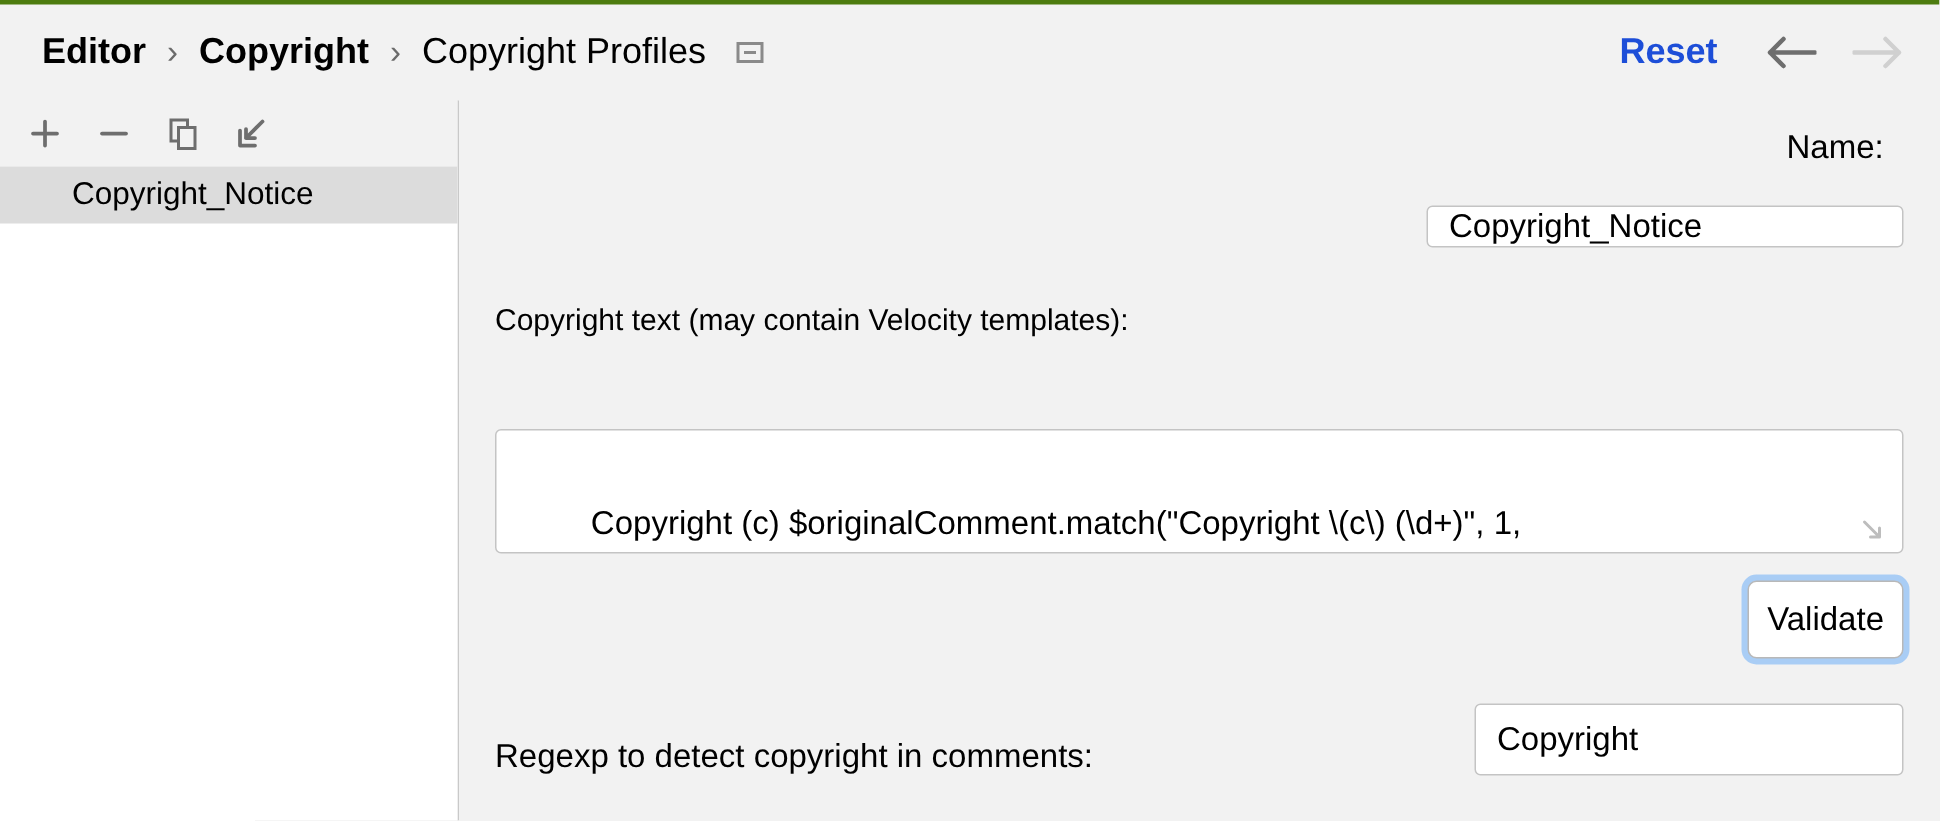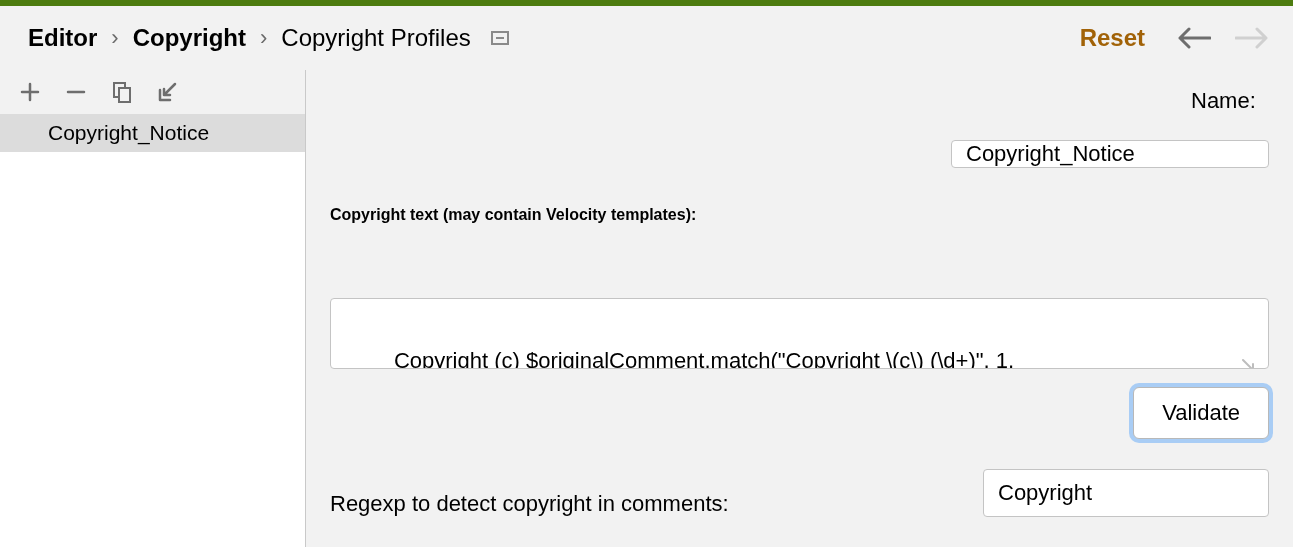--- a/index.html
+++ b/index.html
@@ -10,21 +10,21 @@
     font-size: 20px;
     color: #000;
     background: #f2f2f2;
     overflow: hidden;
   }
 
   .root {
     width: 1293px; height: 547px;
     display: flex; flex-direction: column;
     background: #f2f2f2;
-    border-top: 6px solid #4d7c0f;
+    border-top: 3px solid #4d7c0f;
   }
 
   
   .header {
     display: flex; align-items: center;
     height: 64px;
     padding: 0 24px 0 28px;
     gap: 16px;
   }
   .breadcrumb {
@@ -42,21 +42,21 @@
     position: relative;
     margin-left: 6px;
   }
   .expand-box::after {
     content: "";
     position: absolute; left: 3px; right: 3px; top: 50%;
     border-top: 2px solid #8a8a8a;
     transform: translateY(-1px);
   }
   .reset-link {
-    color: #a16207;
+    color: #1d4ed8;
     font-size: 24px;
     font-weight: 600;
     cursor: pointer;
     margin-right: 16px;
   }
   .nav-arrows { display: flex; gap: 24px; align-items: center; }
   .nav-arrow { cursor: default; display:flex; align-items:center; }
   .nav-arrow.disabled svg { opacity: 0.55; }
 
   
@@ -126,23 +126,22 @@
     border: 1px solid #c4c4c4;
     border-radius: 4px;
     background: #fff;
     font-size: 22px;
     padding: 0 14px;
     outline: none;
     font-family: inherit;
   }
 
   .ct-label {
-    font-size: 16px;
-    margin-bottom: 26px;
-    font-weight: bold;
+    font-size: 20px;
+    margin-bottom: 12px;
   }
 
   .textarea-wrap {
     position: relative;
     border: 1px solid #c4c4c4;
     border-radius: 4px;
     background: #fff;
     height: 92px;
     padding: 8px 40px 8px 14px;
     font-size: 22px;
@@ -158,21 +157,21 @@
   }
   .soft-wrap-icon.sw-right { right: 10px; top: 14px; }
   .soft-wrap-icon.sw-left  { left: 8px;  top: 52px; }
 
   .validate-row {
     display: flex; justify-content: flex-end;
     margin-bottom: 30px;
   }
   .validate-btn {
     height: 52px;
-    padding: 0 28px;
+    padding: 0 12px;
     border: 1px solid #b8b8b8;
     border-radius: 6px;
     background: #fff;
     font-size: 22px;
     cursor: pointer;
     box-shadow: 0 0 0 4px #a9cdf5;
     font-family: inherit;
   }
 
   .field-row {

